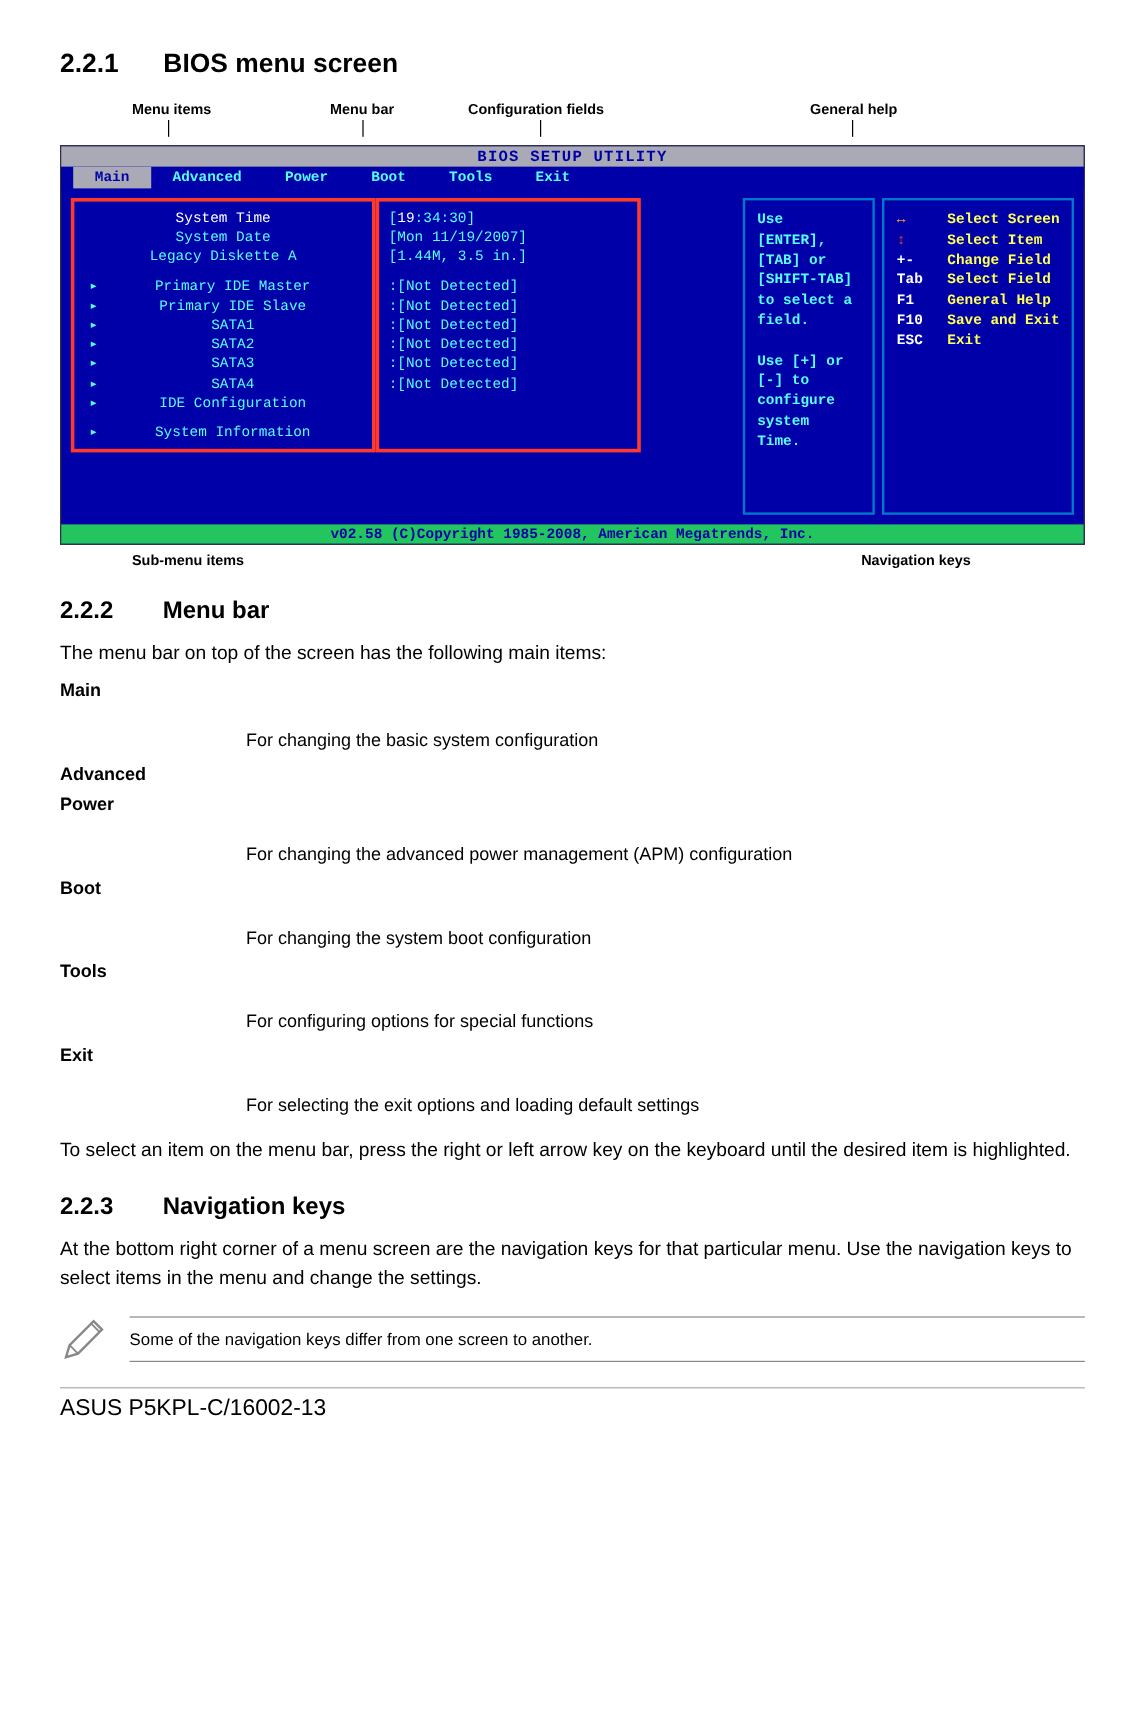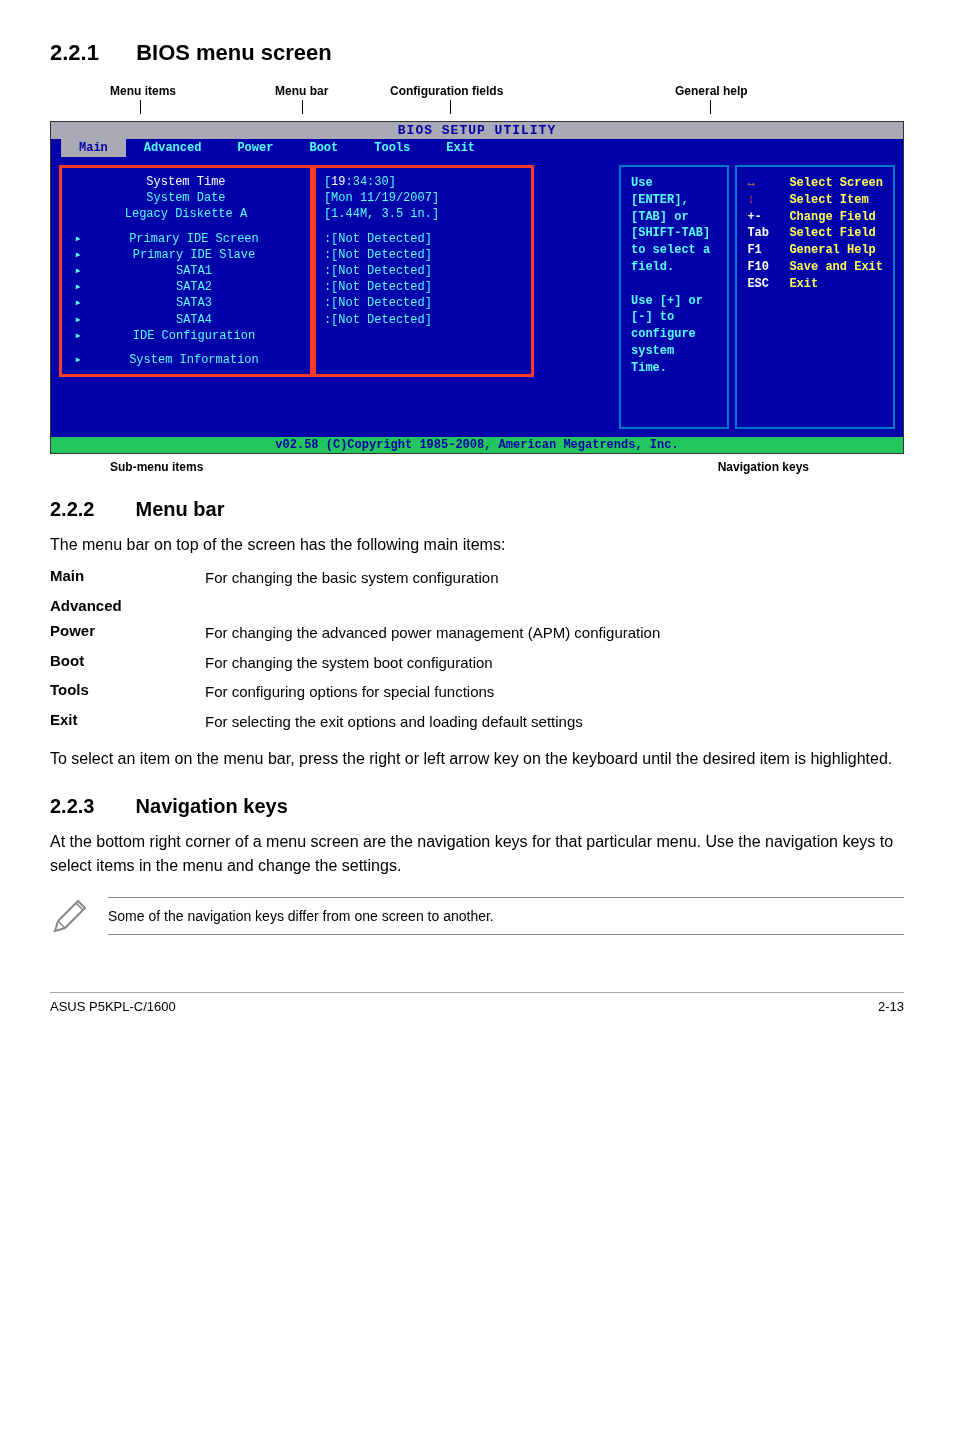--- a/index.html
+++ b/index.html
@@ -187,20 +187,21 @@
       font-size: 15px;
     }
     .def-table .term {
       font-weight: bold;
       width: 155px;
       flex-shrink: 0;
     }
     .def-table .desc {
       flex: 1;
       line-height: 1.45;
+      margin-top: 40px;
     }
     .note-row {
       display: flex;
       align-items: center;
       gap: 18px;
       margin-top: 14px;
       padding: 4px 0;
     }
     .note-icon {
       width: 40px;
@@ -209,23 +210,23 @@
     }
     .note-text {
       font-size: 14px;
       border-top: 1px solid #888;
       border-bottom: 1px solid #888;
       padding: 10px 0;
       flex: 1;
     }
     .page-footer {
       display: flex;
-      justify-content: space-between;
-      margin-top: 52px;
-      font-size: 13px;
+      justify-content: flex-start;
+      margin-top: 16px;
+      font-size: 19px;
       border-top: 1px solid #aaa;
       padding-top: 6px;
     }
   </style>
 </head>
 <body>
 
 <h2 class="section-heading">
   <span class="num">2.2.1</span>
   <span>BIOS menu screen</span>
@@ -262,21 +263,21 @@
             </div>
           <div class="bios-line">
               <span class="label">System Date</span>
             </div>
           <div class="bios-line">
               <span class="label">Legacy Diskette A</span>
             </div>
           <div style="height:8px;"></div>
           <div class="bios-line">
               <span class="arrow">▸</span>
-              <span class="label">Primary IDE Screen</span>
+              <span class="label">Primary IDE Master</span>
             </div>
           <div class="bios-line">
               <span class="arrow">▸</span>
               <span class="label">Primary IDE Slave</span>
             </div>
           <div class="bios-line">
               <span class="arrow">▸</span>
               <span class="label">SATA1</span>
             </div>
           <div class="bios-line">

